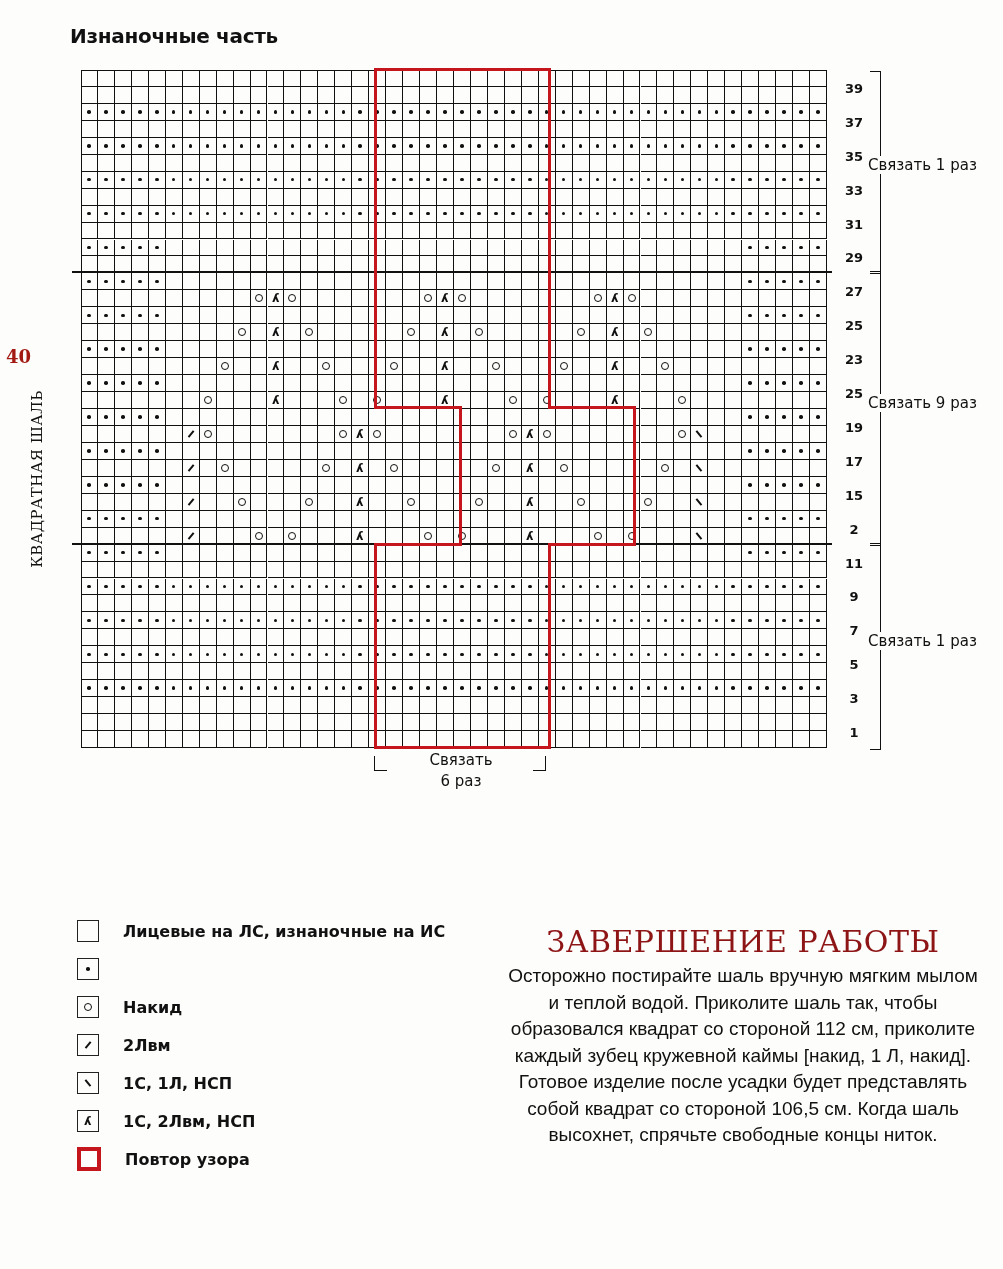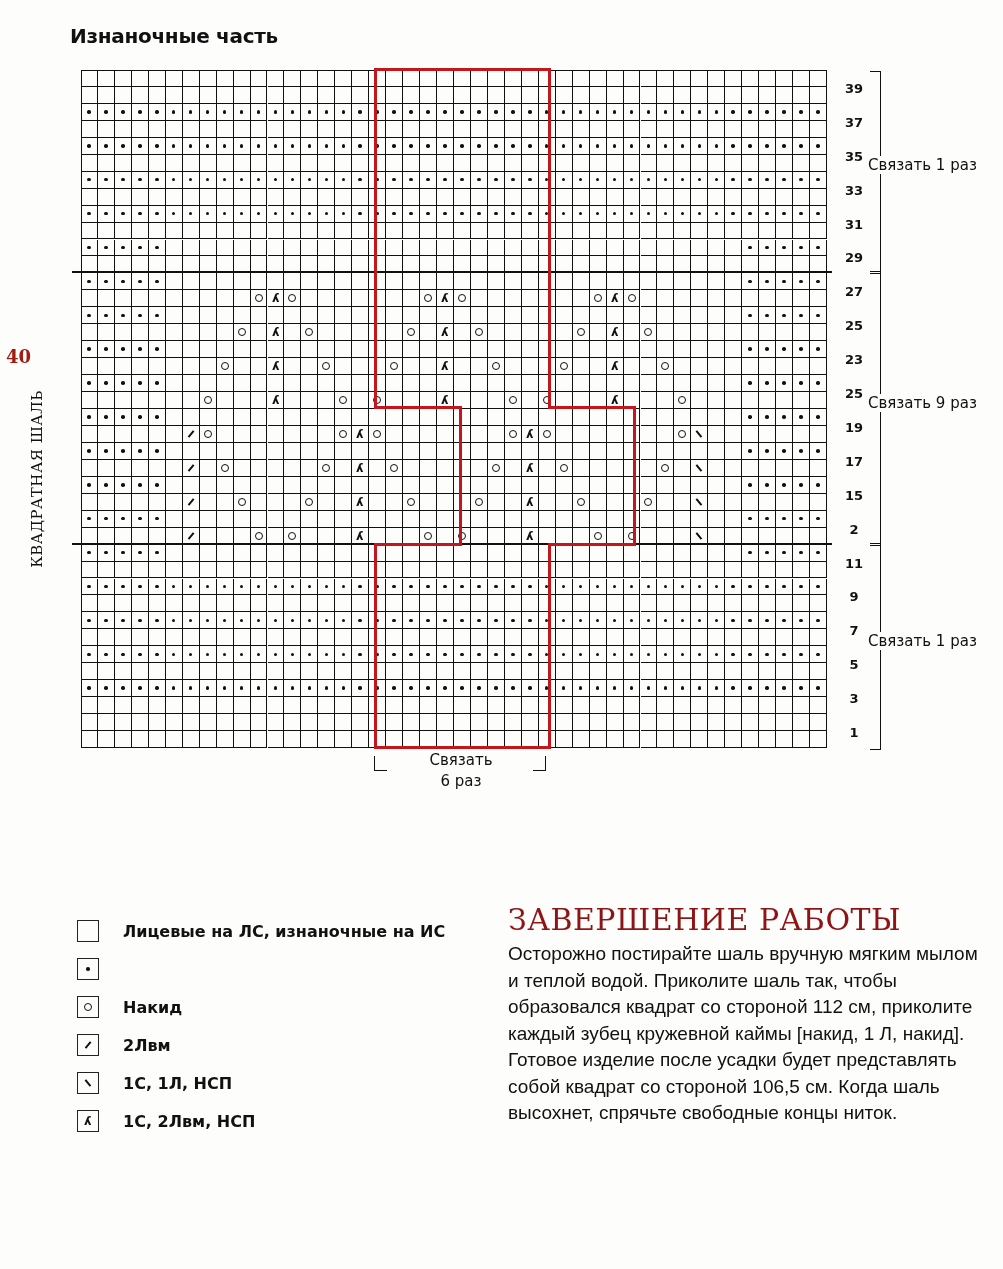--- a/index.html
+++ b/index.html
@@ -22,21 +22,21 @@
   .repeat-note { position:absolute; left:866px; font-size:15px; background:#fdfdfb; padding:0 2px; }
   .col-note { position:absolute; left:374px; top:750px; width:174px; text-align:center; font-size:15px; line-height:21px; }
   .col-bracket { position:absolute; top:756px; height:14px; width:12px; border-bottom:1.6px solid #111; }
   .legend { position:absolute; left:77px; top:912px; }
   .legend-item { display:flex; align-items:center; height:38px; }
   .legend-sw { width:22px; height:22px; box-sizing:border-box; border:1.5px solid #222; margin-right:24px; display:flex; align-items:center; justify-content:center; position:relative; }
   .legend-label { font-weight:bold; font-size:16px; }
   .sw-edge { background:#d24b12; border-color:#7a2a0a; }
   .sw-none { background:#6f5a59; border-color:#3a2b2b; }
   .sw-repeat { border:4px solid #c4161c; width:24px; height:24px; }
-  .finish { position:absolute; left:508px; top:902px; width:470px; }
+  .finish { position:absolute; left:508px; top:924px; width:470px;text-align:center; }
   .finish h2 { margin:0; font-family:"DejaVu Serif", serif; font-weight:normal; color:#8e1516; font-size:30px; letter-spacing:0.5px; }
   .finish p { margin:4px 0 0 0; font-family:"Liberation Sans", sans-serif; font-size:19px; line-height:26.5px; }
 </style>
 </head>
 <body>
 
 <div class="title">Изнаночные часть</div>
 <div class="page-num">40</div>
 <div class="side-title">КВАДРАТНАЯ ШАЛЬ</div>
 
@@ -1876,18 +1876,22 @@
     <span class="legend-label">2Лвм</span>
   </div>
   <div class="legend-item">
     <span class="legend-sw sym-ssk"></span>
     <span class="legend-label">1С, 1Л, НСП</span>
   </div>
   <div class="legend-item">
     <span class="legend-sw sym-sk2p"></span>
     <span class="legend-label">1С, 2Лвм, НСП</span>
   </div>
+  <div class="legend-item">
+    <span class="legend-sw sw-repeat"></span>
+    <span class="legend-label">Повтор узора</span>
+  </div>
 </div>
 
 <div class="finish">
   <h2>ЗАВЕРШЕНИЕ РАБОТЫ</h2>
   <p>Осторожно постирайте шаль вручную мягким мылом и теплой водой. Приколите шаль так, чтобы образовался квадрат со стороной 112 см, приколите каждый зубец кружевной каймы [накид, 1 Л, накид]. Готовое изделие после усадки будет представлять собой квадрат со стороной 106,5 см. Когда шаль высохнет, спрячьте свободные концы ниток.</p>
 </div>
 
 </body></html>

